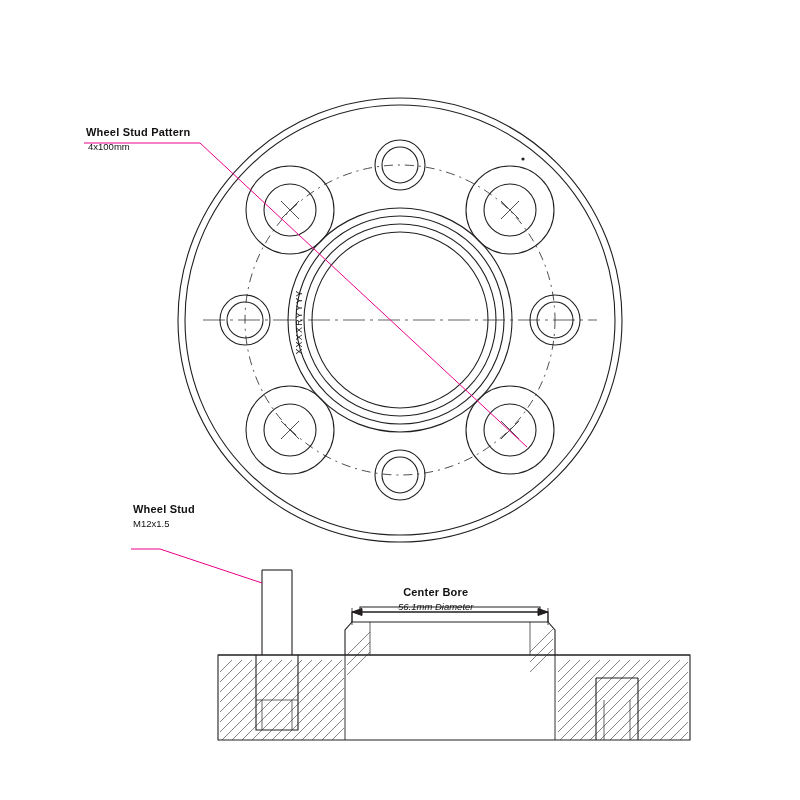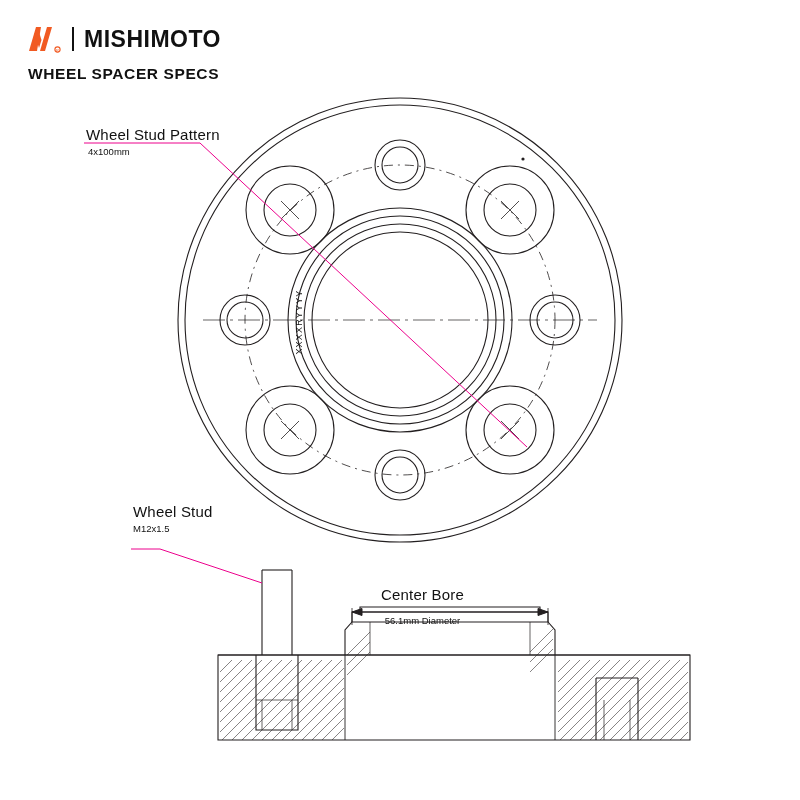--- a/index.html
+++ b/index.html
@@ -56,77 +56,59 @@
     font-weight: bold;
     letter-spacing: 0.6px;
     color: #111;
   }
   
   .callout {
     position: absolute;
     text-align: left;
   }
   .callout .c-title {
-    font-size: 15px;
-    font-weight: normal;
+    font-size: 11px;
+    font-weight: bold;
     letter-spacing: 0.2px;
     color: #111;
     white-space: nowrap;
   }
   .callout .c-value {
     font-size: 9.5px;
     color: #111;
     white-space: nowrap;
     margin-top: 3px;
   }
   #callout-stud-pattern { left: 86px; top: 126px; }
   #callout-stud-pattern .c-value { margin-left: 2px; }
   #callout-wheel-stud { left: 133px; top: 503px; }
-  #callout-center-bore { left: 381px; top: 586px; text-align: center; }
+  #callout-center-bore { left: 398px; top: 586px; text-align: center; }
   #callout-center-bore .c-title { text-align: center; }
   
-  #callout-center-bore .c-value { margin-top: 12px; }
+  #callout-center-bore .c-value { margin-top: 3px; font-style: italic; }
 
   .svg-layer {
     position: absolute;
     left: 0;
     top: 0;
     width: 800px;
     height: 800px;
   }
   .vert-text {
     font-family: "Liberation Sans", sans-serif;
     font-size: 9px;
     letter-spacing: 1.2px;
     fill: #111;
   }
 </style>
 </head>
 <body>
 
 <div id="page">
 
-  <div class="header">
-    <div class="brand-row">
-      <span class="brand-mark">
-        <svg width="34" height="30" viewBox="0 0 34 30" xmlns="http://www.w3.org/2000/svg">
-          <g fill="#f15a22">
-            <polygon points="1,27 8,3 13,3 9,27"></polygon>
-            <polygon points="12,27 19,3 24,3 17,27"></polygon>
-            <polygon points="9.5,3 13.5,16 11,24 6.5,10"></polygon>
-          </g>
-          <circle cx="29.5" cy="25.5" r="2.6" fill="none" stroke="#f15a22" stroke-width="1.1"></circle>
-          <text x="29.5" y="28" font-size="4" fill="#f15a22" text-anchor="middle" font-family="Liberation Sans, sans-serif">R</text>
-        </svg>
-      </span>
-      <span class="brand-divider"></span>
-      <span class="brand-name">MISHIMOTO</span>
-    </div>
-    <div class="subtitle">WHEEL SPACER SPECS</div>
-  </div>
 
   <svg class="svg-layer" viewBox="0 0 800 800" xmlns="http://www.w3.org/2000/svg">
 
     <g fill="none" stroke="#231f20" stroke-width="1.1">
 
       <g>
 
         <circle cx="400" cy="320" r="222"></circle>
         <circle cx="400" cy="320" r="215"></circle>
 

